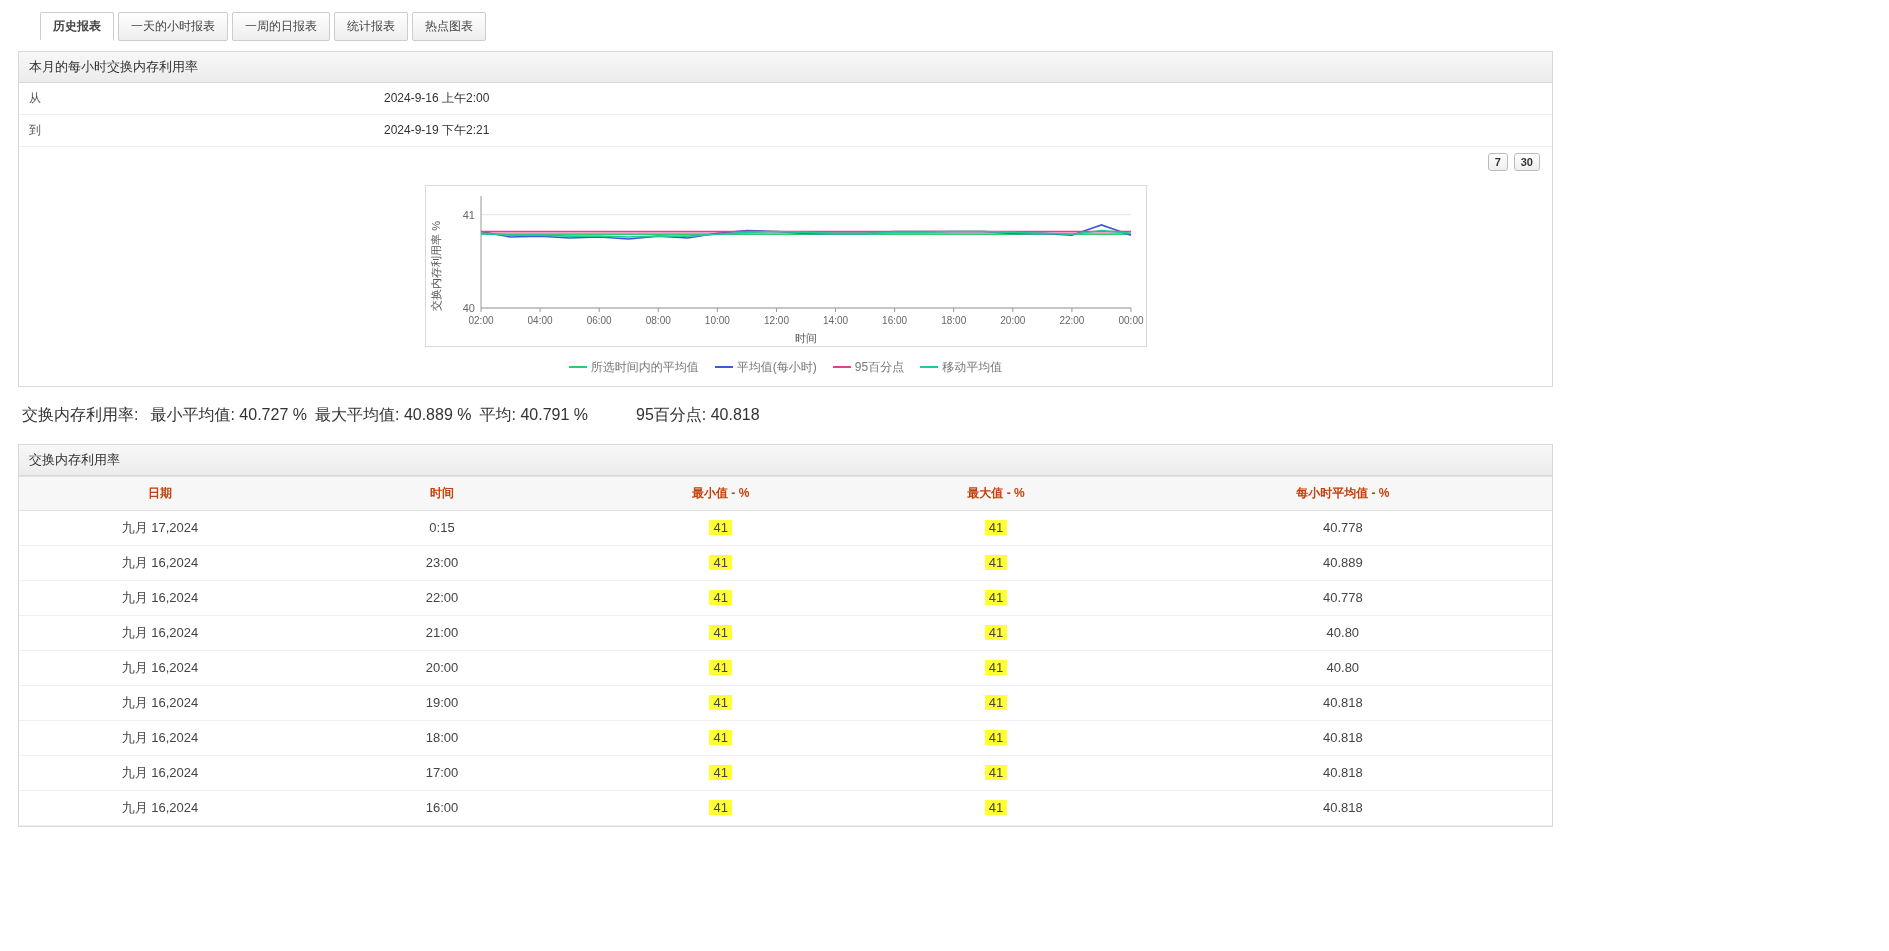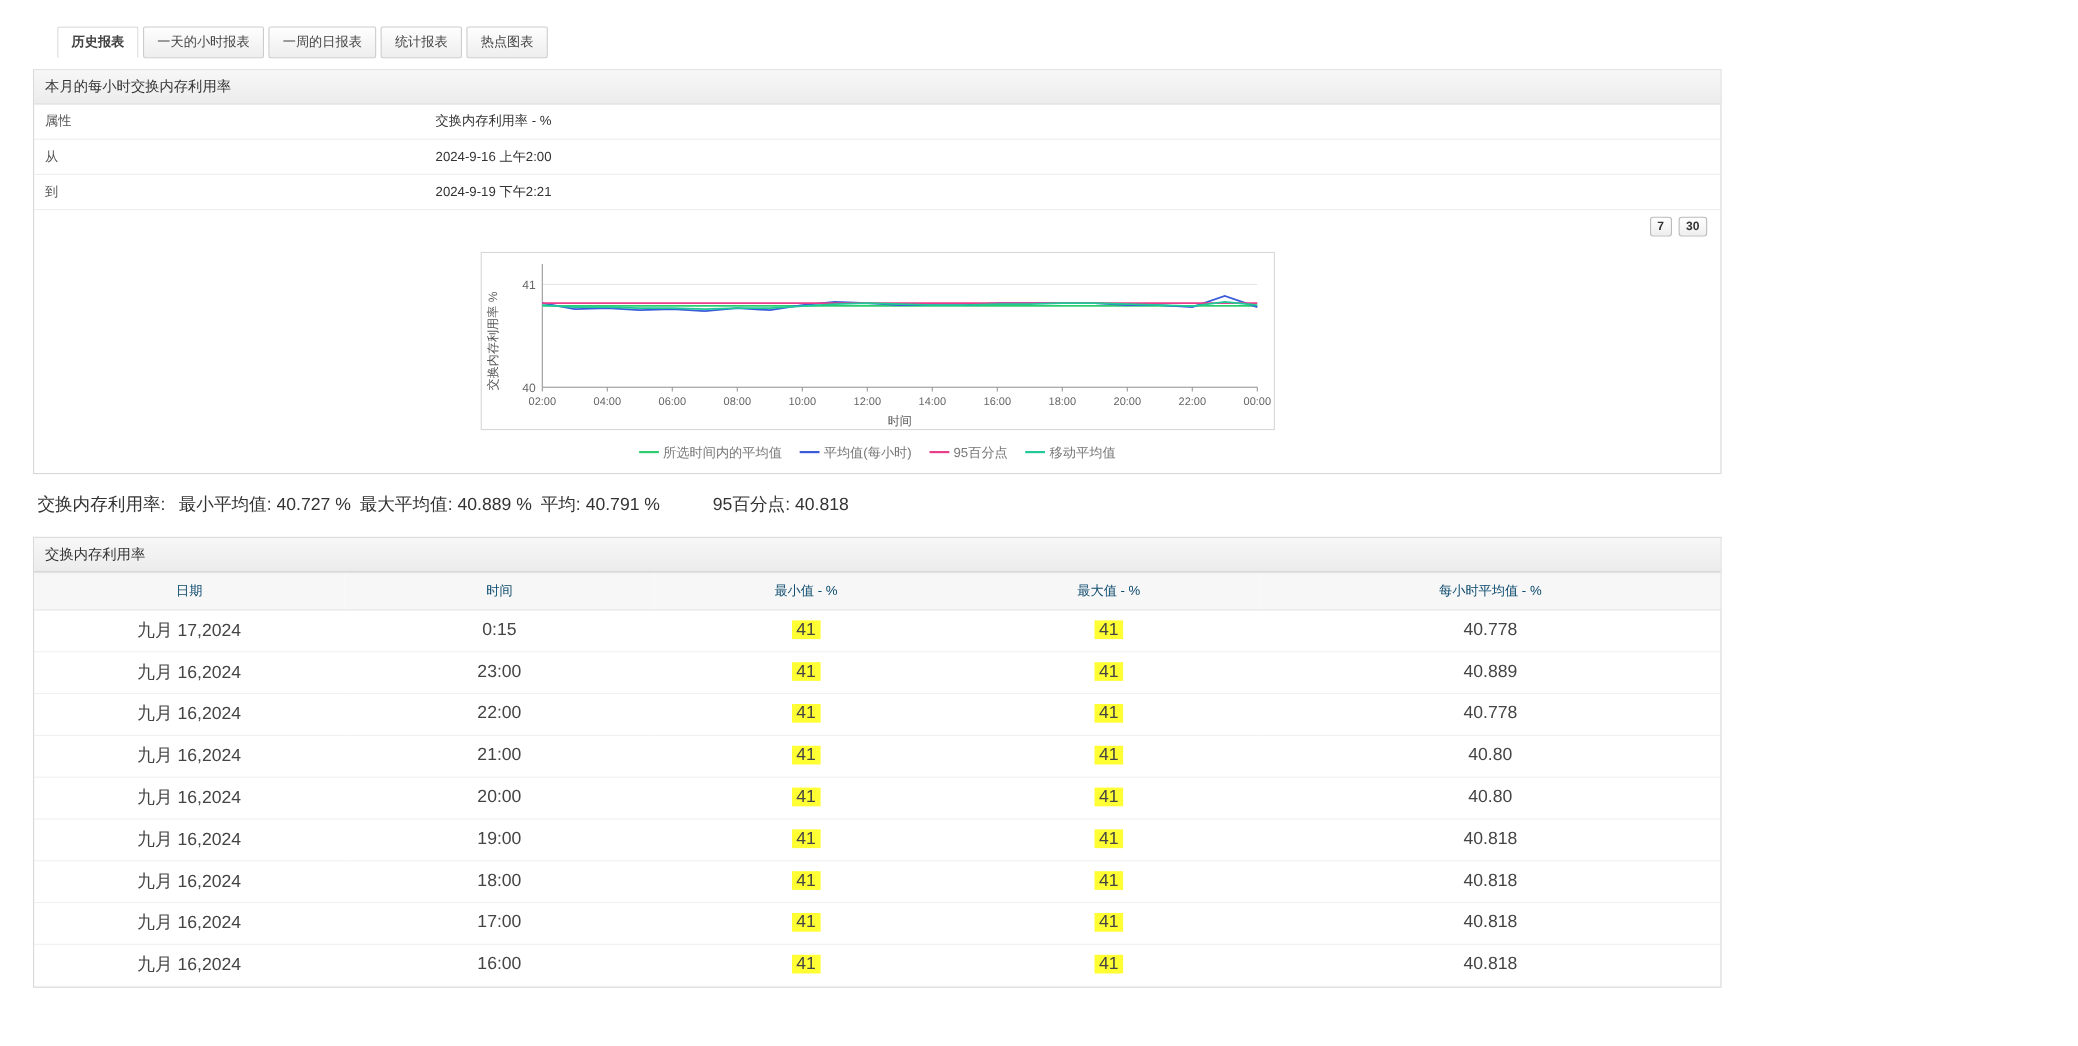--- a/index.html
+++ b/index.html
@@ -1,16 +1,16 @@
 <!DOCTYPE html>
 <html><head>
 <meta charset="utf-8">
 <style>
 html,body{margin:0;padding:0;background:#fff;font-family:Arial,"Microsoft YaHei",SimSun,sans-serif;font-size:12px;color:#333}
-.page{width:1535px;margin:12px;padding:12px 18px}
+.page{width:1535px;margin:0;padding:12px 18px}
 .tabs{display:flex;gap:4px;margin:0 0 10px 22px}
 .tab{border:1px solid #ccc;background:linear-gradient(#fefefe,#eee);padding:5px 12px;font-size:12px;color:#444;cursor:pointer;border-radius:2px}
 .tab.active{font-weight:bold;background:#fff;border-bottom-color:#fff}
 .panel{border:1px solid #d8d8d8;background:#fff;margin-bottom:12px}
 .panel-title{background:linear-gradient(#f7f7f7,#ececec);border-bottom:1px solid #d8d8d8;padding:6px 10px;font-weight:normal;font-size:13px}
 .info-table{width:100%;border-collapse:collapse}
 .info-table td{padding:7px 10px;border-bottom:1px solid #eee;font-size:12px}
 .info-table td.key{width:335px;color:#555}
 .icon-strip{display:inline-flex;gap:2px;margin-left:8px;vertical-align:middle;border:1px solid #ddd;border-radius:3px;padding:1px 3px;background:#fafafa}
 .mini-icon{width:14px;height:10px;display:inline-block}
@@ -20,46 +20,42 @@
 .time-btns{display:flex;justify-content:flex-end;gap:6px;padding:6px 12px}
 .time-btn{border:1px solid #bbb;border-radius:3px;padding:2px 6px;font-size:11px;background:linear-gradient(#fff,#eee);cursor:pointer;font-weight:bold}
 .chart-wrap{display:flex;justify-content:center;padding:8px 0 4px}
 .chart-box{border:1px solid #d8d8d8}
 .legend{text-align:center;font-size:12px;color:#777;padding:6px 0 10px}
 .legend span{display:inline-flex;align-items:center;margin:0 8px}
 .legend i{display:inline-block;width:18px;height:2px;margin-right:4px}
 .stats-line{font-size:16px;color:#333;padding:6px 4px;margin:6px 0 12px;display:flex;gap:8px}
 .stats-line .lbl{margin-right:4px}
 .data-table{width:100%;border-collapse:collapse}
-.data-table th{background:#f7f7f7;border-bottom:1px solid #e2e2e2;border-top:1px solid #e2e2e2;padding:8px 6px;font-size:12px;color:#0c4a6e;font-weight:normal;text-align:center}
-.data-table td{padding:8px 6px;border-bottom:1px solid #f0f0f0;font-size:16px;text-align:center;color:#444}
+.data-table th{background:#f7f7f7;border-bottom:1px solid #e2e2e2;border-top:1px solid #e2e2e2;padding:8px 6px;font-size:12px;color:#c2410c;font-weight:bold;text-align:center}
+.data-table td{padding:8px 6px;border-bottom:1px solid #f0f0f0;font-size:13px;text-align:center;color:#444}
 .data-table td.date{width:270px}
 .data-table td.time{width:270px}
 .hl{background:#ffff33;padding:0 4px}
 </style>
 </head>
 <body>
 
 <div class="page">
   <div class="tabs" id="tabs">
       <div class="tab active">历史报表</div>
       <div class="tab">一天的小时报表</div>
       <div class="tab">一周的日报表</div>
       <div class="tab">统计报表</div>
       <div class="tab">热点图表</div>
     </div>
 
   <div class="panel">
     <div class="panel-title">本月的每小时交换内存利用率</div>
     <table class="info-table">
       <tbody>
-      <tr>
-        <td class="key">属性</td>
-        <td>交换内存利用率 - %</td>
-      </tr>
       <tr>
         <td class="key">从</td>
         <td>2024-9-16 上午2:00</td>
       </tr>
       <tr>
         <td class="key">到</td>
         <td>2024-9-19 下午2:21</td>
       </tr>
     </tbody>
       </table>

